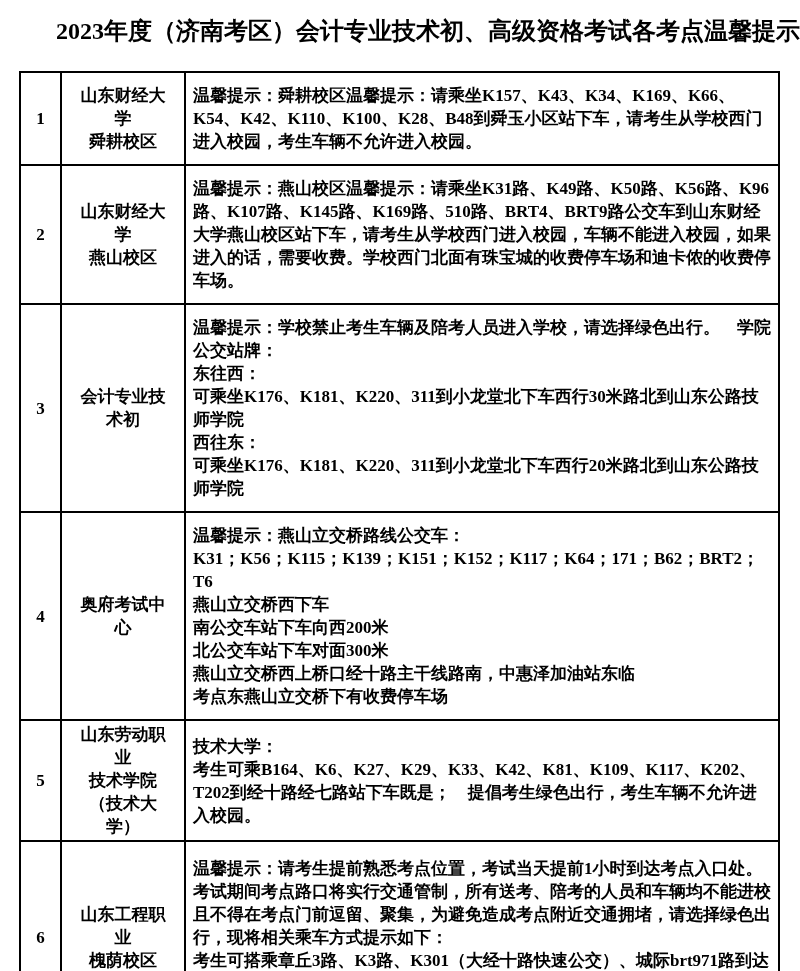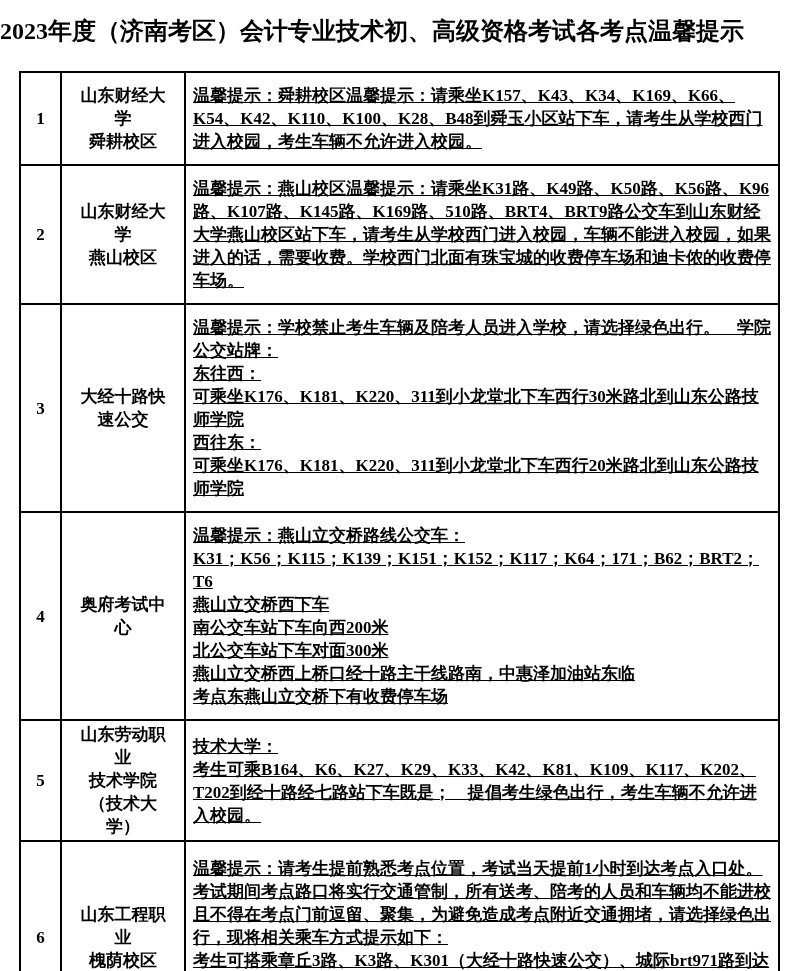--- a/index.html
+++ b/index.html
@@ -13,21 +13,21 @@
     background: #ffffff;
     color: #000000;
     font-family: "Liberation Serif", "DejaVu Serif", serif;
     overflow: hidden;
     box-sizing: border-box;
   }
   .doc-title {
     margin: 0;
     padding-top: 16px;
     height: 55px;
-    text-align: left;
+    text-align: right;
     font-size: 24px;
     font-weight: bold;
     letter-spacing: 0px;
     line-height: 30px;
   }
   table.sites {
     border-collapse: collapse;
     table-layout: fixed;
     margin-left: 19px;
     width: 761px;
@@ -51,21 +51,20 @@
     vertical-align: middle;
     white-space: pre-line;
     padding: 2px 14px;
   }
   td.col-tips {
     vertical-align: middle;
     text-align: left;
     white-space: pre-line;
     padding: 11px 7px;
     line-height: 23px;
-    text-decoration: underline;
   }
   tr.r1 { height: 88px; }
   tr.r2 { height: 113px; }
   tr.r3 { height: 133px; }
   tr.r4 { height: 145px; }
   tr.r5 { height: 105px; }
   tr.r6 { height: 193px; }
   tr.r7 { height: 123px; }
 </style>
 </head>
@@ -84,21 +83,21 @@
         <td class="col-tips">温馨提示：舜耕校区温馨提示：请乘坐K157、K43、K34、K169、K66、K54、K42、K110、K100、K28、B48到舜玉小区站下车，请考生从学校西门进入校园，考生车辆不允许进入校园。</td>
       </tr>
       <tr class="r2">
         <td class="col-num">2</td>
         <td class="col-site">山东财经大学
 燕山校区</td>
         <td class="col-tips">温馨提示：燕山校区温馨提示：请乘坐K31路、K49路、K50路、K56路、K96路、K107路、K145路、K169路、510路、BRT4、BRT9路公交车到山东财经大学燕山校区站下车，请考生从学校西门进入校园，车辆不能进入校园，如果进入的话，需要收费。学校西门北面有珠宝城的收费停车场和迪卡侬的收费停车场。</td>
       </tr>
       <tr class="r3">
         <td class="col-num">3</td>
-        <td class="col-site">大经十路快速公交</td>
+        <td class="col-site">会计专业技术初</td>
         <td class="col-tips">温馨提示：学校禁止考生车辆及陪考人员进入学校，请选择绿色出行。　学院公交站牌：
 东往西：
 可乘坐K176、K181、K220、311到小龙堂北下车西行30米路北到山东公路技师学院
 西往东：
 可乘坐K176、K181、K220、311到小龙堂北下车西行20米路北到山东公路技师学院</td>
       </tr>
       <tr class="r4">
         <td class="col-num">4</td>
         <td class="col-site">奥府考试中心</td>
         <td class="col-tips">温馨提示：燕山立交桥路线公交车：

